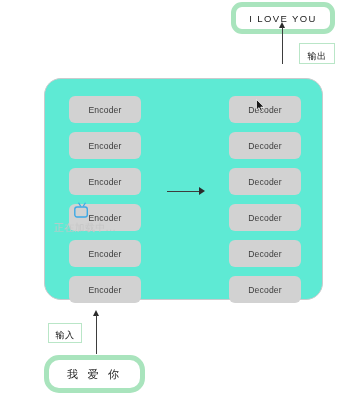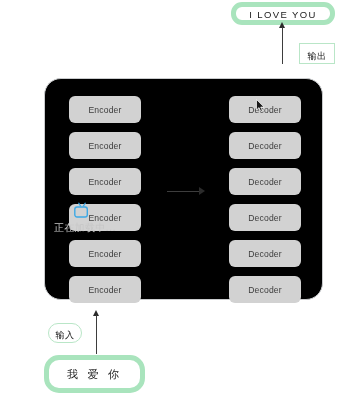--- a/index.html
+++ b/index.html
@@ -17,27 +17,27 @@
   }
 
   
   .abs { position: absolute; }
 
   
   #output-bubble {
     left: 231px;
     top: 2px;
     width: 104px;
-    height: 23px;
+    height: 32px;
     box-sizing: border-box;
     background: #ffffff;
     border: 5px solid #a9e4bd;
     border-radius: 11px;
     display: flex;
-    align-items: flex-end;
+    align-items: center;
     justify-content: center;
   }
   #output-bubble .txt {
     font-size: 9.5px;
     letter-spacing: 1.4px;
     color: #1a1a1a;
     white-space: nowrap;
     font-family: "Liberation Sans", "DejaVu Sans", sans-serif;
   }
 
@@ -70,21 +70,21 @@
     border: 1px solid #b9e6c7;
     display: flex;
     align-items: flex-end;
     justify-content: center;
     font-size: 9px;
     color: #111111;
     letter-spacing: 0.5px;
     font-family: "DejaVu Sans", "Liberation Sans", sans-serif;
   }
   #tag-output { left: 299px; top: 43px; width: 36px; height: 21px; }
-  #tag-input  { left: 48px;  top: 323px; width: 34px; height: 20px; border-radius: 10px; }
+  #tag-input  { left: 48px;  top: 323px; width: 34px; height: 20px; }
 
   
   .arrow-up-line {
     background: #3d3d3d;
     width: 1.2px;
   }
   .arrow-up-head {
     width: 0; height: 0;
     border-left: 3.6px solid transparent;
     border-right: 3.6px solid transparent;
@@ -111,21 +111,21 @@
     border-left: 6.5px solid #2b2b2b;
   }
 
   
   #model-container {
     left: 44px;
     top: 78px;
     width: 279px;
     height: 222px;
     box-sizing: border-box;
-    background: #000000;
+    background: #5eead4;
     border: 1.1px solid #c9cbcd;
     border-radius: 17px;
     padding-left: 35px;
   }
 
   
   .stack { position: absolute; top: 17px; }
   #encoder-stack { left: 24px; }
   #decoder-stack { left: 184px; }
 

